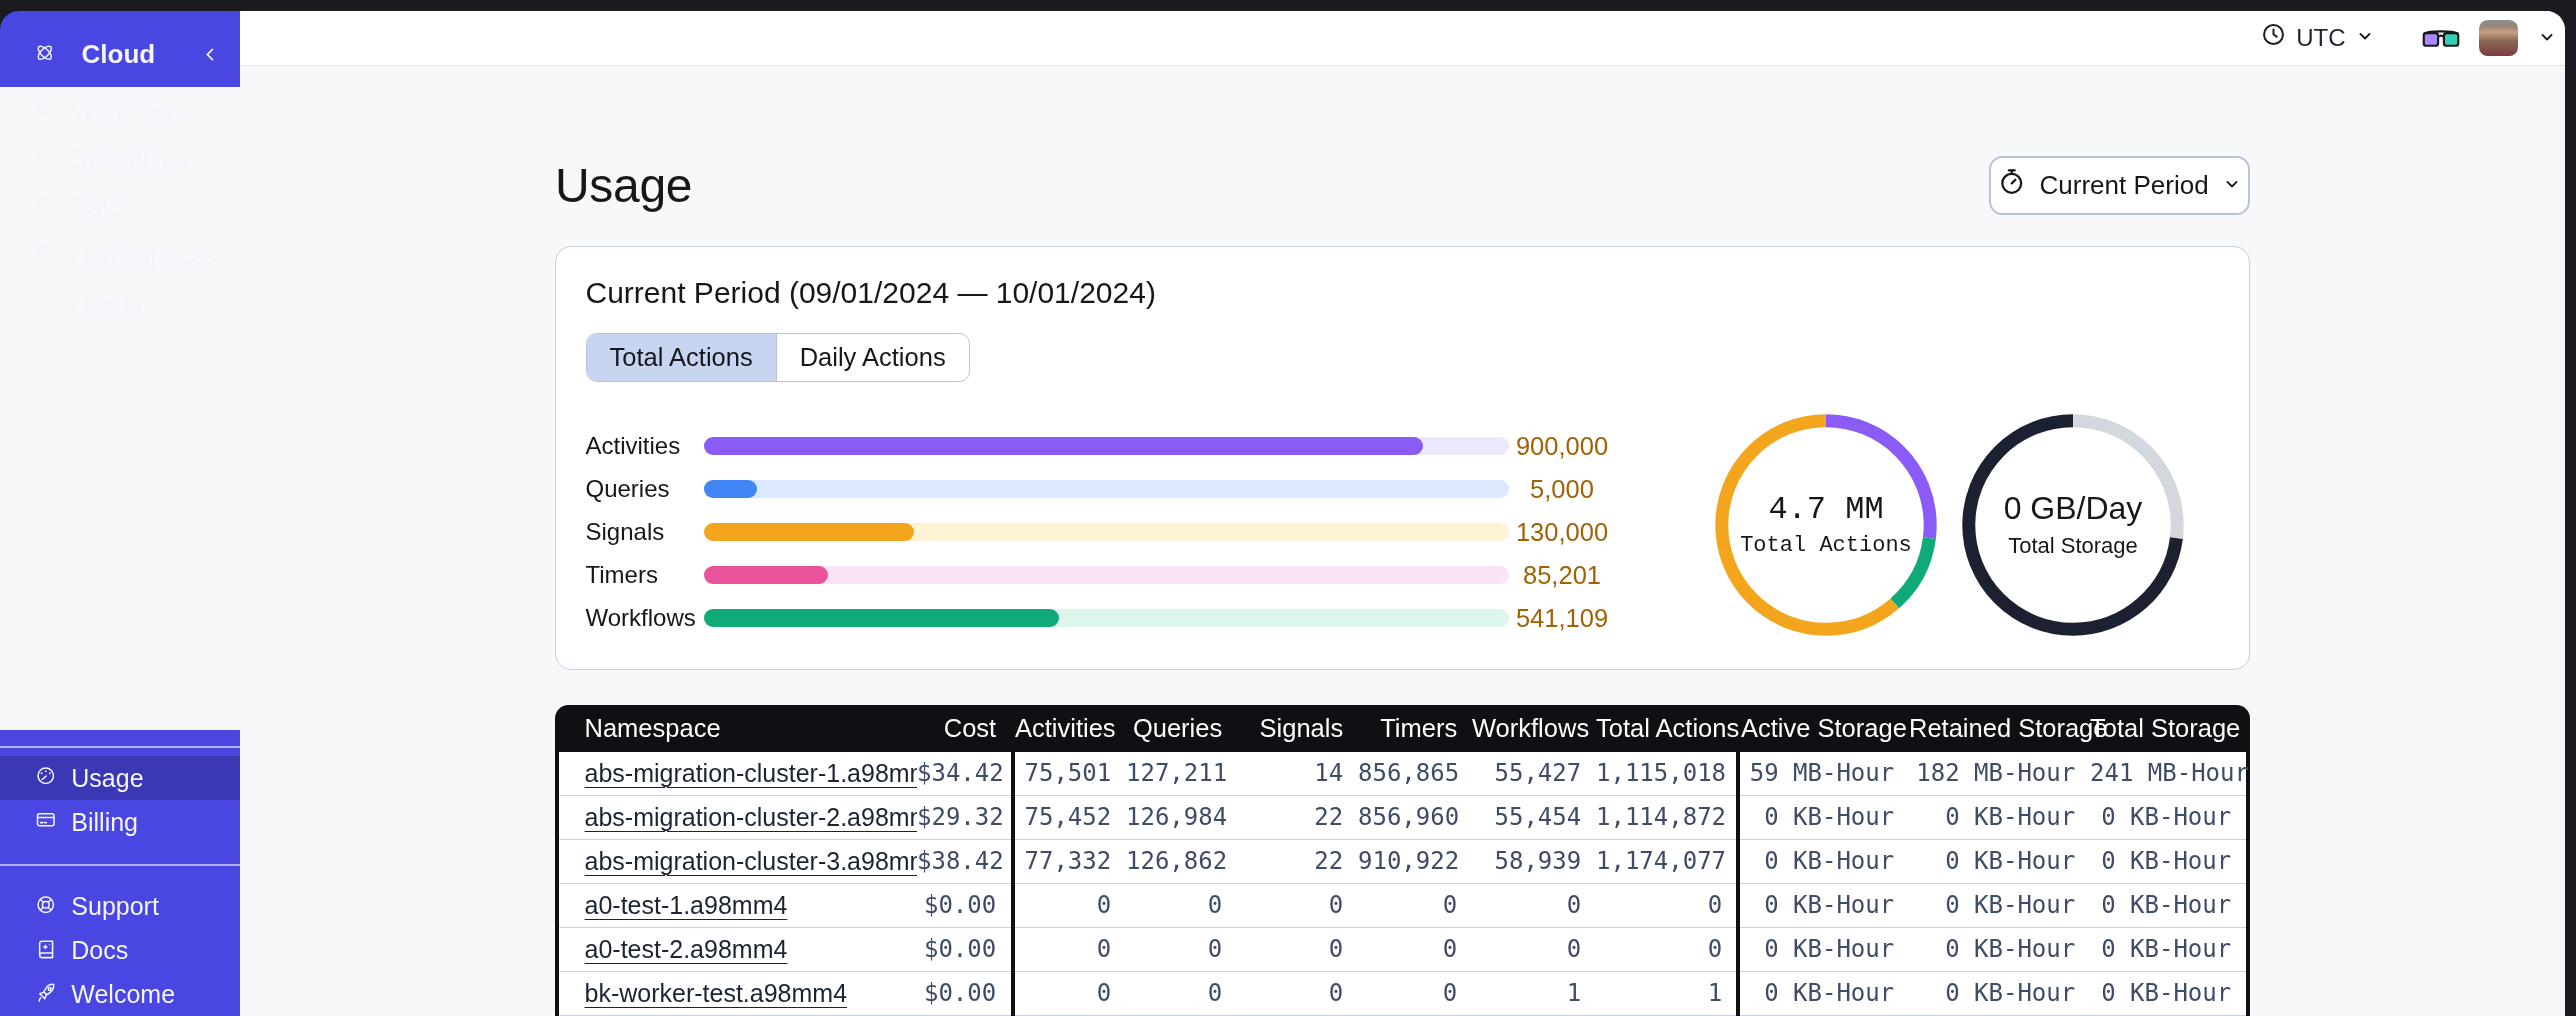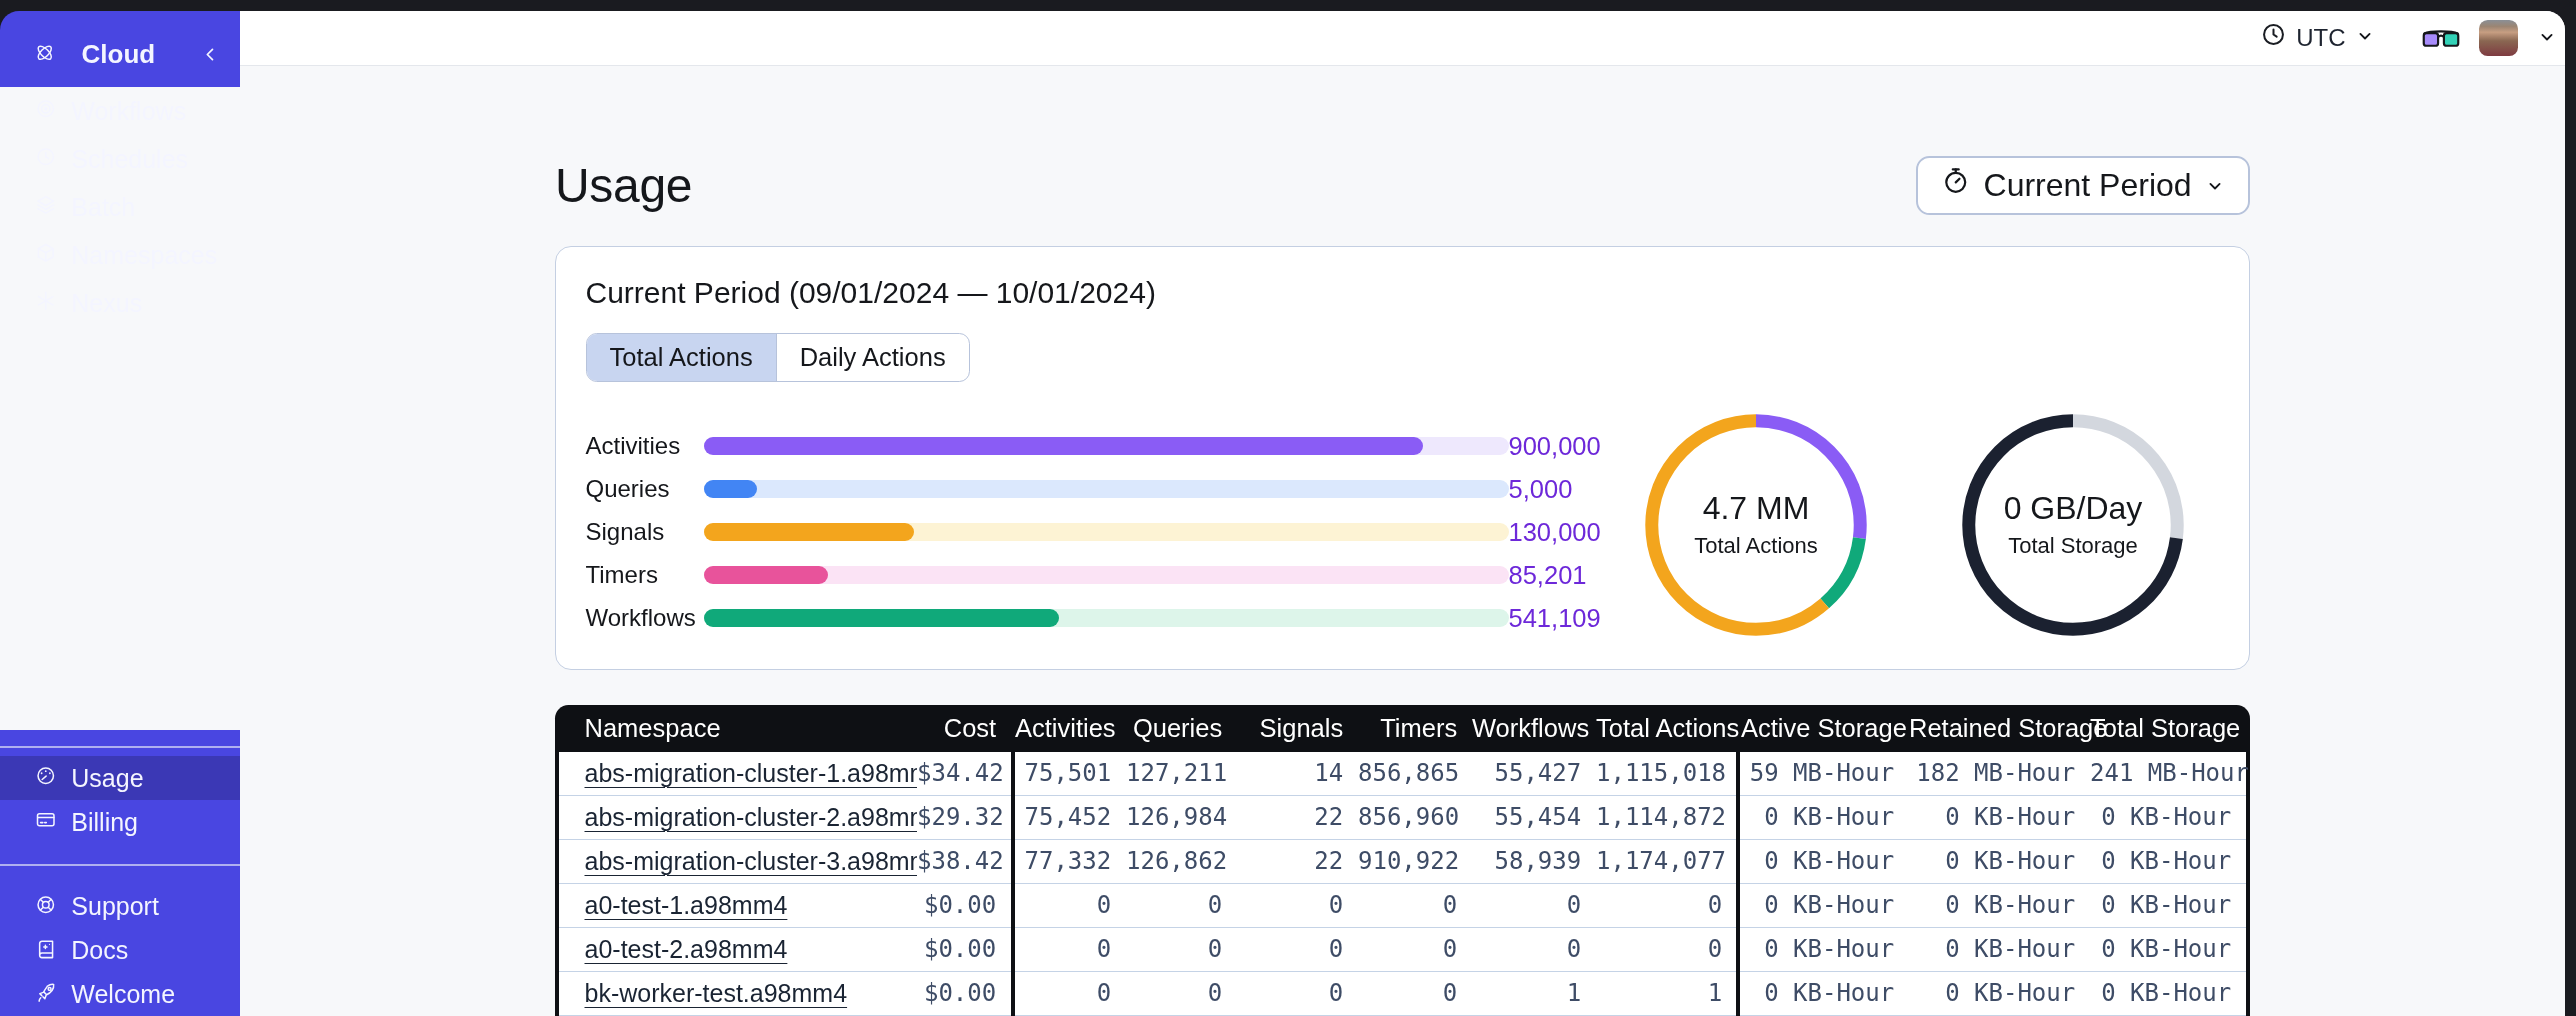--- a/index.html
+++ b/index.html
@@ -28,39 +28,39 @@
   .main { flex:1; min-width:0; background:#F7F8FA; display:flex; flex-direction:column; }
   .topbar { height:55px; background:#FFFFFF; border-bottom:1.3px solid #E4E7EC; display:flex; align-items:center;
             justify-content:flex-end; gap:19px; padding-right:8px; flex-shrink:0; }
   .tz { display:flex; align-items:center; gap:9.4px; font-size:24px; color:#1E2430; margin-right:28px; cursor:pointer; }
   .avatar { width:39px; height:36px; border-radius:8.7px;
             background:linear-gradient(180deg,#8a8f96 0%,#9b8573 18%,#c79e82 34%,#8a6752 58%,#7e3b41 100%); }
   .content { flex:1; overflow:hidden; }
   .content-inner { width:1695px; margin:0 auto; }
   .page-head { margin-top:90px; display:flex; align-items:center; justify-content:space-between; }
   .page-title { font-size:48px; font-weight:500; color:#15171B; letter-spacing:-0.3px; }
-  .period-btn { height:59px; padding:0 23px; background:#fff; border:2px solid #B7C3DB; border-radius:13.4px;
-                display:flex; align-items:center; gap:13.4px; font-size:32px; color:#15171B; cursor:pointer; }
+  .period-btn { height:59px; padding:0 6px; background:#fff; border:2px solid #B7C3DB; border-radius:13.4px;
+                display:flex; align-items:center; gap:13.4px; font-size:26px; color:#15171B; cursor:pointer; }
 
   
   .card { margin-top:31px; height:424px; background:#fff; border:1.7px solid #C4CFE2; border-radius:16px;
           position:relative; padding:29.5px 29.5px; }
   .card-title { font-size:30px; font-weight:500; color:#15171B; }
   .tabs { margin-top:23px; display:inline-flex; border:1.7px solid #B7C3DB; border-radius:10.7px; overflow:hidden; background:#fff; }
   .tab { height:47px; padding:0 23px; display:flex; align-items:center; font-size:25.5px; color:#15171B; cursor:pointer; }
   .tab.active { background:#C8D5F0; }
   .tab + .tab { border-left:1.7px solid #B7C3DB; }
   .bar-rows { position:absolute; left:29.5px; top:178px; width:1030px; }
   .bar-row { height:43px; display:flex; align-items:center; }
   .bar-label { width:118px; font-size:24px; color:#15171B; }
   .bar-track { width:805px; height:18px; border-radius:9.4px; position:relative; }
   .bar-fill { position:absolute; left:0; top:0; height:18px; border-radius:9.4px; }
-  .bar-value { width:107px; text-align:left; font-size:25.5px; color:#6d28d9; }
+  .bar-value { width:107px; text-align:center; font-size:25.5px; color:#a16207; }
   .donut { position:absolute; top:160px; width:236px; height:236px; }
-  .donut-0 { left:1082px; } .donut-1 { left:1399px; }
+  .donut-0 { left:1152px;font-family:Liberation Mono, monospace; } .donut-1 { left:1399px; }
   .donut svg { width:236px; height:236px; }
   .donut-center { position:absolute; inset:0; display:flex; flex-direction:column; align-items:center; justify-content:center; gap:5.4px; }
   .donut-value { font-size:32px; font-weight:500; color:#15171B; }
   .donut-sub { font-size:22px; color:#15171B; }
 
   
   .table { margin-top:35px; width:1695px; }
   .grid-cols { display:grid; grid-template-columns:358px 94px 4px 111px 111px 121px 114px 124px 141px 4px 168px 181px 1fr; }
   .thead { background:#0E1014; color:#fff; height:47px; align-items:center; font-size:25.5px; font-weight:500;
            border-radius:13.4px 13.4px 0 0; padding:0 4px; }

